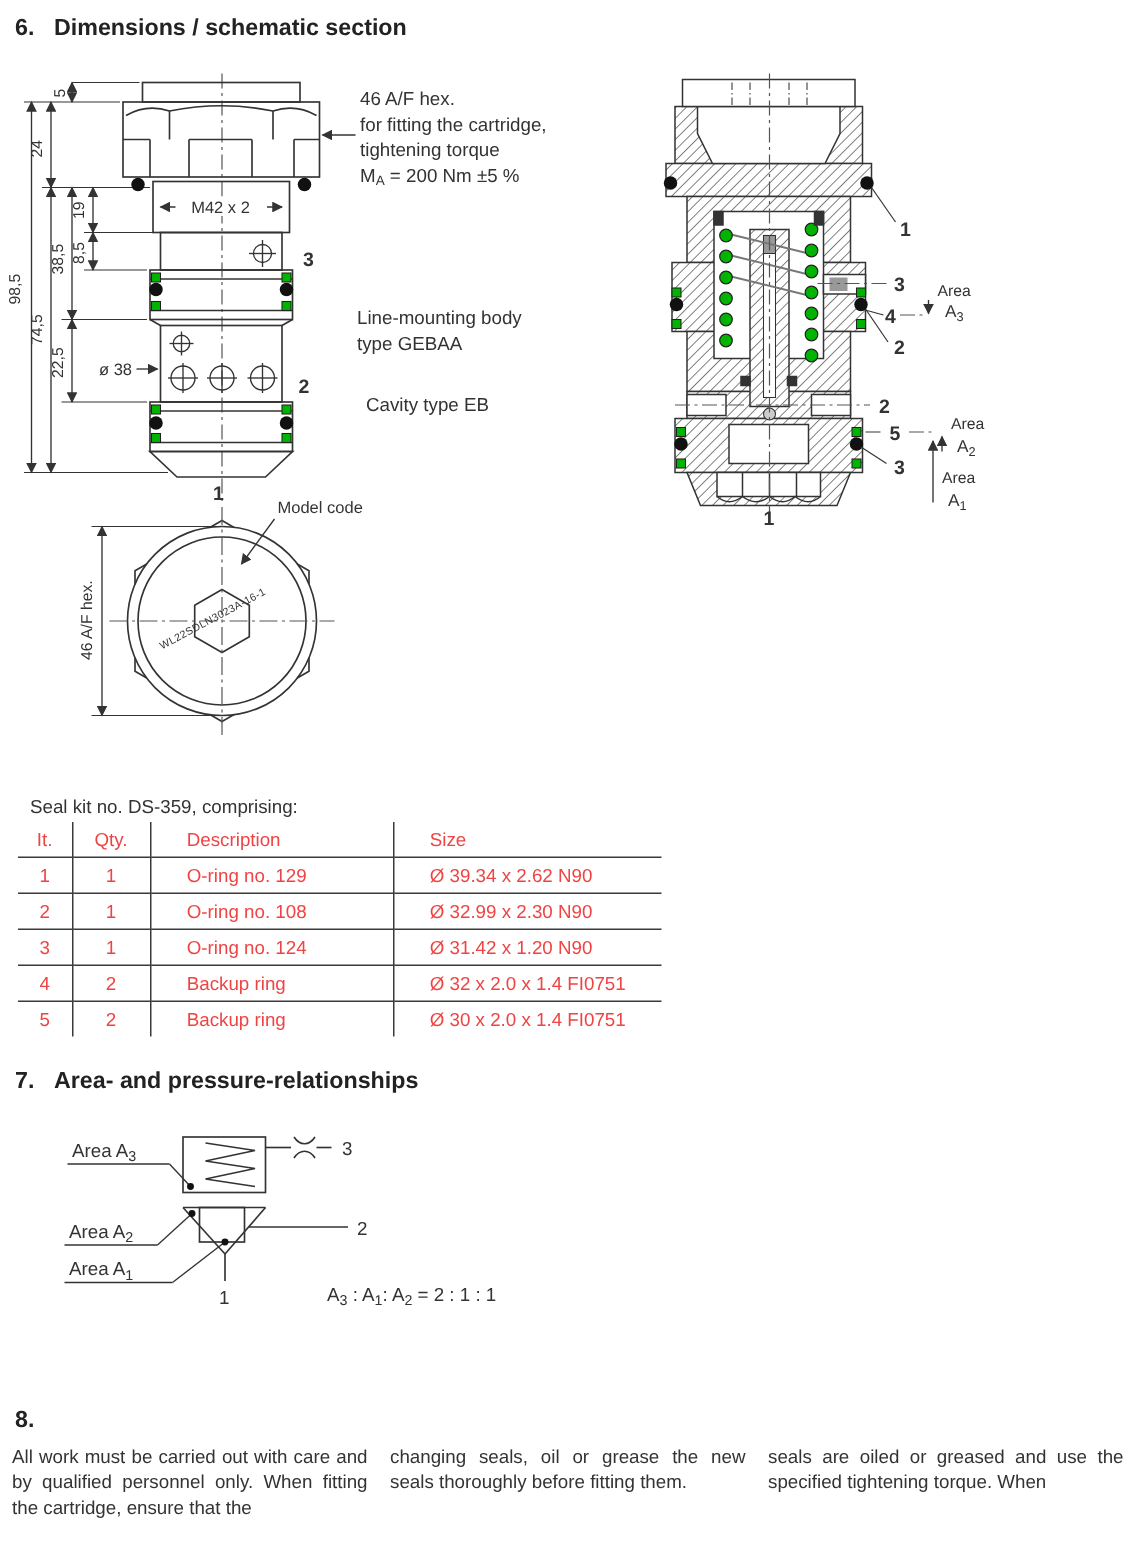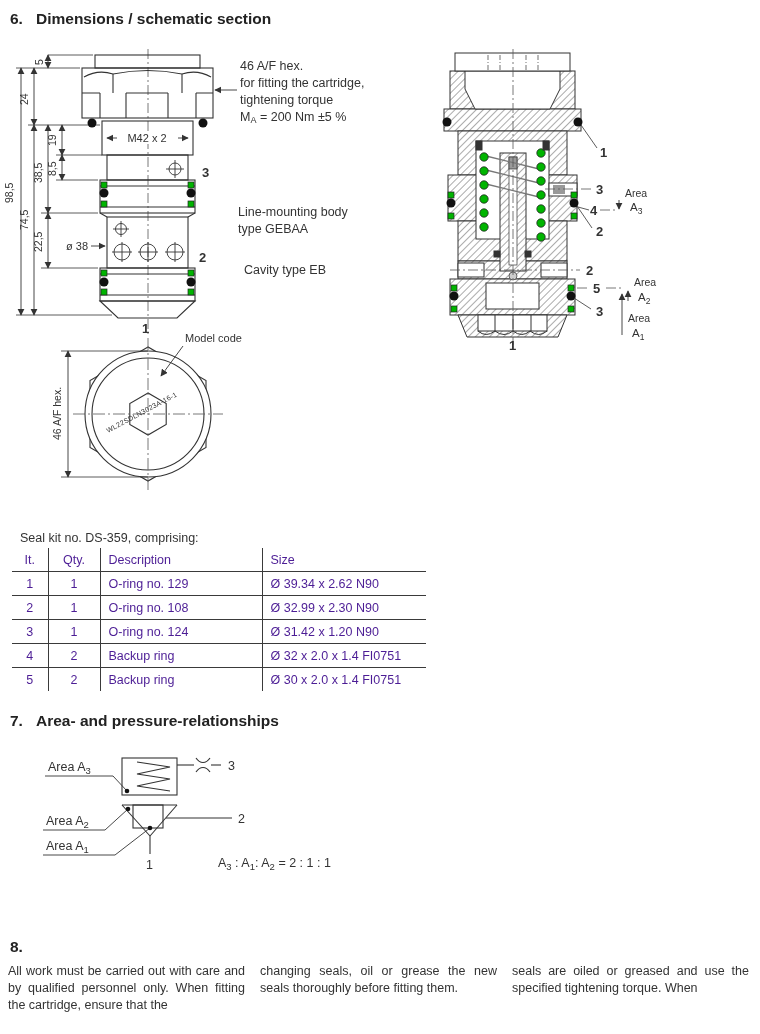--- a/index.html
+++ b/index.html
@@ -7,22 +7,22 @@
         font-family:"Liberation Sans","DejaVu Sans",sans-serif;color:#2a2a2a;}
   .heading{position:absolute;font-size:15.5px;font-weight:bold;color:#222;display:flex;}
   .heading .num{width:26px;}
   .ann{position:absolute;font-size:12.5px;line-height:17px;color:#333;}
   .subA{font-size:9px;vertical-align:-2px;}
   svg{position:absolute;overflow:visible;}
   svg text{font-family:"Liberation Sans","DejaVu Sans",sans-serif;fill:#333;}
   .dimtxt{font-size:10.5px;}
   .lbl{font-size:13px;font-weight:bold;}
   .areatxt{font-size:10.5px;}
-  .seal-table{position:absolute;border-collapse:collapse;table-layout:fixed;font-size:12.5px;color:#4c1d95;}
-  .seal-table th,.seal-table td{padding:2px 8px;height:19px;font-weight:normal;text-align:left;white-space:nowrap;}
+  .seal-table{position:absolute;border-collapse:collapse;table-layout:fixed;font-size:12.5px;color:#ef4444;}
+  .seal-table th,.seal-table td{padding:2px 24px;height:19px;font-weight:normal;text-align:left;white-space:nowrap;}
   .seal-table th.c,.seal-table td.c{text-align:center;padding:2px 2px;}
   .seal-table td:not(:last-child),.seal-table th:not(:last-child){border-right:1.2px solid #3a3a3a;}
   .seal-table tr:not(:last-child) th,.seal-table tr:not(:last-child) td{border-bottom:1.4px solid #3a3a3a;}
   .cols{position:absolute;display:flex;gap:15px;font-size:12.5px;line-height:17px;color:#333;}
   .cols .col{width:237px;text-align:justify;}
 </style>
 </head>
 <body>
 
 <div class="page">

